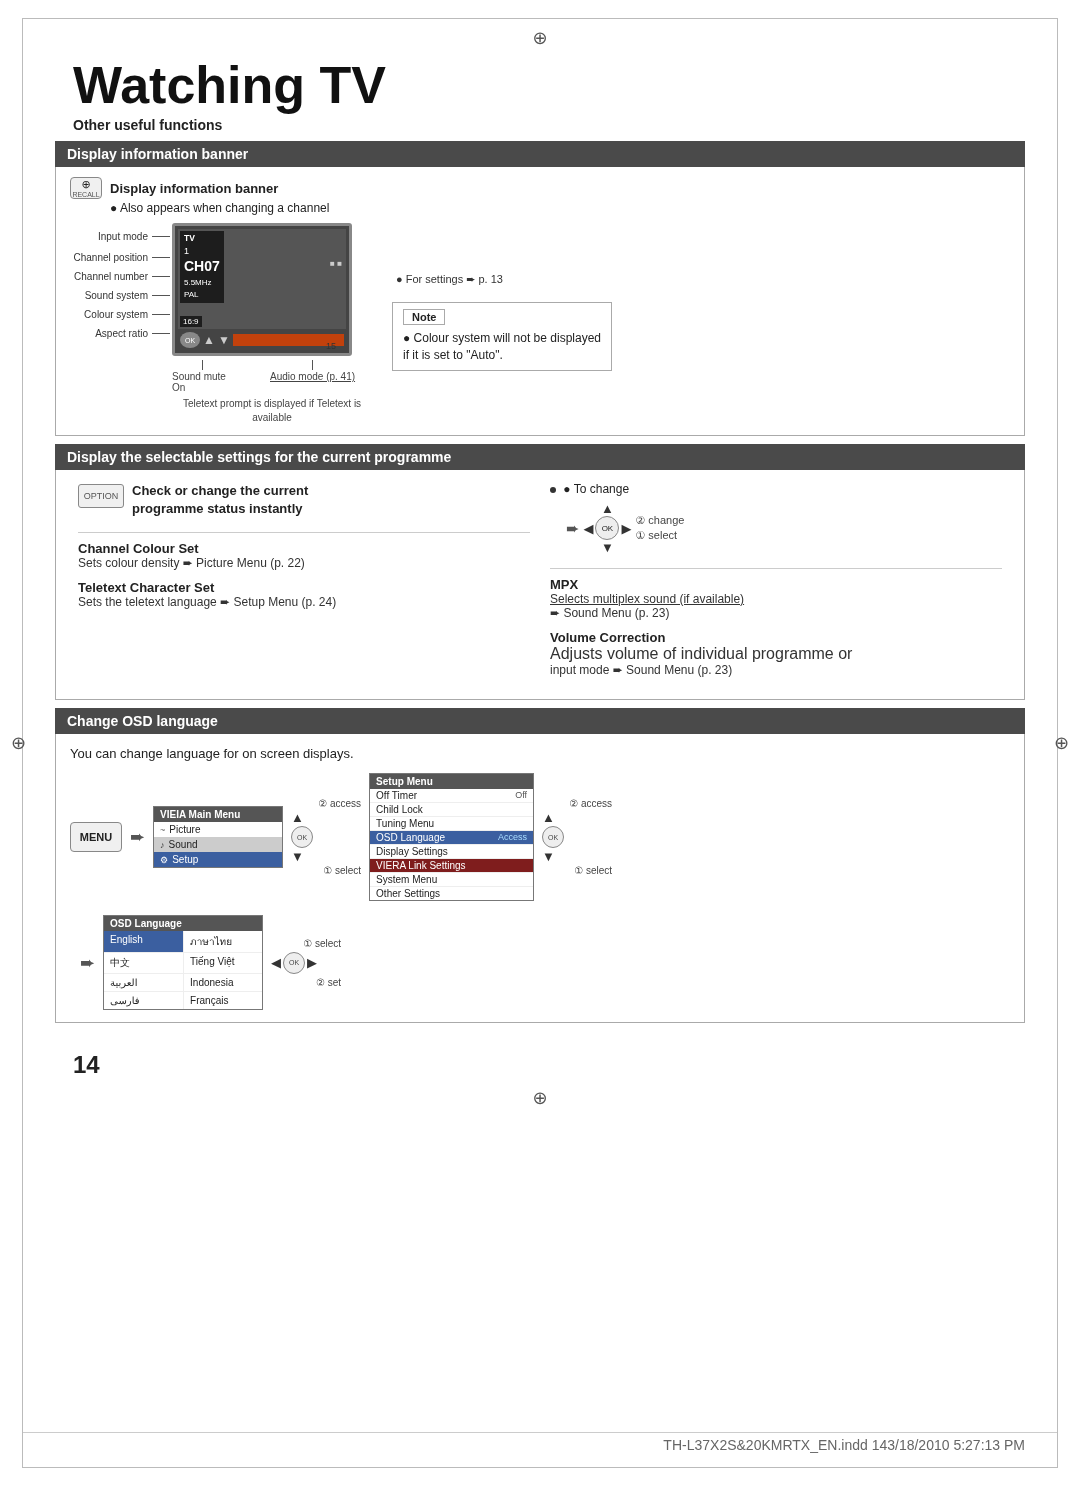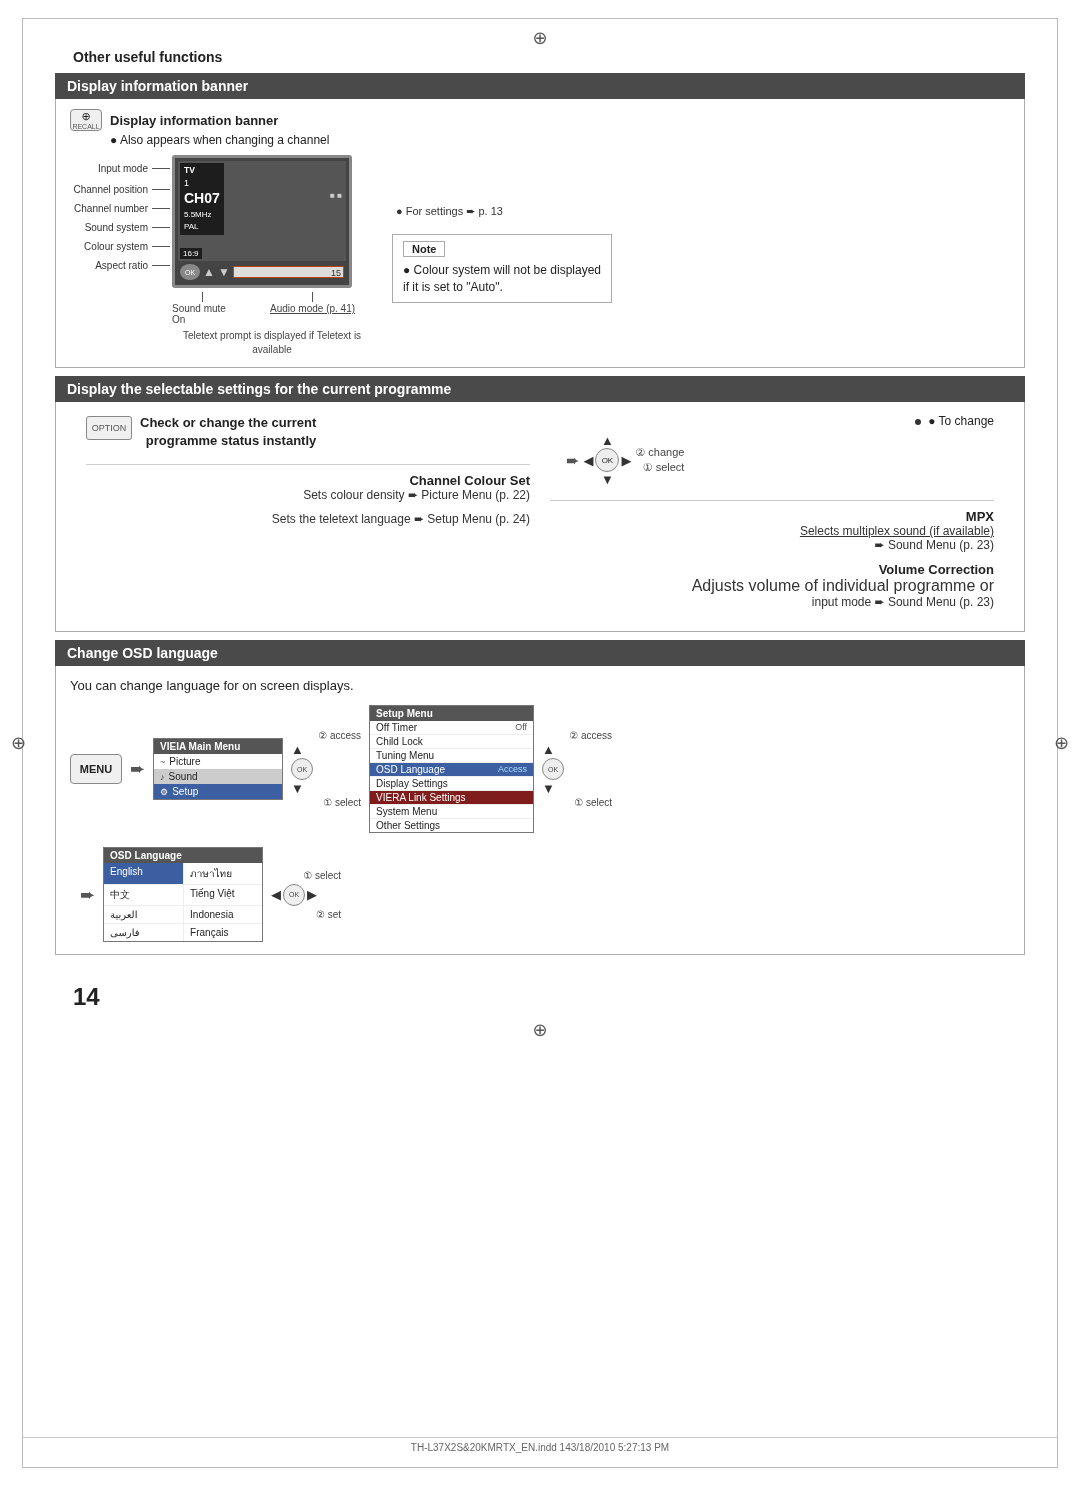--- a/index.html
+++ b/index.html
@@ -13,20 +13,21 @@
       color: #222;
     }
   </style>
 </head>
 <body>
 
 <div style="border: 1px solid #bbb; margin: 18px 22px; min-height: 1450px; position: relative; background: #fff;">
 
   <div style="text-align:center; padding: 8px 0 0 0; font-size:18px; color:#555;">⊕</div>
 
+  <div style="font-size:52px; font-weight:bold; padding: 6px 50px 2px 50px; color:#111; font-family: Arial, sans-serif;">Watching TV</div>
 
   <div style="font-weight:bold; font-size:14px; padding: 0 50px 8px 50px;">Other useful functions</div>
 
   <div style="margin: 0 32px 0 32px;">
     <div style="background:#4a4a4a; color:#fff; font-weight:bold; font-size:14px; padding:5px 12px;">
       <span>Display information banner</span>
     </div>
     <div style="border:1px solid #aaa; border-top:none; padding:10px 14px;">
 
       <div style="display:flex; align-items:center; margin-bottom:2px;">
@@ -93,21 +94,21 @@
                   <span>16:9</span>
                 </div>
 
                 <div style="position:absolute; top:30%; right:4px; color:#ccc; font-size:8px;">■ ■</div>
               </div>
 
               <div style="display:flex; align-items:center; gap:3px; padding:3px 2px 2px 2px; background:#444;">
                 <div style="width:20px; height:16px; border-radius:50%; background:#888; display:flex; align-items:center; justify-content:center; font-size:7px; color:#fff;">OK</div>
                 <span style="font-size:12px; color:#ccc;">▲</span>
                 <span style="font-size:12px; color:#ccc;">▼</span>
-                <div style="flex:1; height:12px; background:#ddd; border:1px solid #c2410c; position:relative;">
+                <div style="flex:1; height:12px; background:#ddd; border:6px solid #c2410c; position:relative;">
                   <span style="position:absolute; right:2px; top:0; font-size:9px; line-height:12px; color:#333;">15</span>
                 </div>
               </div>
             </div>
 
             <div style="display:flex; margin-top:4px; gap:8px; font-size:10px; color:#444;">
               <div style="text-align:left; width:60px;">
                 <div style="width:1px; height:10px; background:#555; margin:0 auto 1px auto;"></div>
                 <span>Sound mute On</span>
               </div>
@@ -138,21 +139,21 @@
           </div>
         </div>
       </div>
     </div>
   </div>
 
   <div style="margin: 8px 32px 0 32px;">
     <div style="background:#4a4a4a; color:#fff; font-weight:bold; font-size:14px; padding:5px 12px;">
       <span>Display the selectable settings for the current programme</span>
     </div>
-    <div style="border:1px solid #aaa; border-top:none; padding:12px 30px;text-align:right;">
+    <div style="border:1px solid #aaa; border-top:none; padding:12px 22px;">
 
       <div style="display:flex; gap:20px;">
 
         <div style="flex:1;">
 
           <div style="display:flex; align-items:flex-start; gap:8px; margin-bottom:14px;">
             <div style="border:1px solid #888; border-radius:3px; width:46px; height:24px; font-size:9px; background:#f0f0f0; display:flex; align-items:center; justify-content:center; color:#555; flex-shrink:0; margin-top:2px;">
               <span>OPTION</span>
             </div>
             <div>
@@ -164,20 +165,21 @@
           </div>
 
           <hr style="border:none; border-top:1px solid #ccc; margin:8px 0;">
 
           <div style="margin-bottom:10px;">
             <div style="font-weight:bold; font-size:13px;">Channel Colour Set</div>
             <div style="font-size:12px; color:#333;">Sets colour density ➨ Picture Menu (p. 22)</div>
           </div>
 
           <div style="margin-bottom:10px;">
+            <div style="font-weight:bold; font-size:13px;">Teletext Character Set</div>
             <div style="font-size:12px; color:#333;">Sets the teletext language ➨ Setup Menu (p. 24)</div>
           </div>
         </div>
 
         <div style="flex:1;">
 
           <div style="margin-bottom:14px;">
             <div style="font-size:12px;">
               <span style="display:inline-block; width:6px; height:6px; border-radius:50%; background:#333; margin-right:4px; vertical-align:middle;"></span>
               <span>● To change</span>
@@ -356,21 +358,21 @@
       </div>
 
     </div>
   </div>
 
   <div style="display:flex; justify-content:space-between; align-items:center; padding:12px 50px 8px 50px; margin-top:16px;">
     <div style="font-size:24px; font-weight:bold; color:#222;">14</div>
     <div></div>
   </div>
 
-  <div style="display:flex; justify-content:center; padding:4px 32px; border-top:1px solid #ccc; font-size:10px; color:#666; position:absolute; bottom:10px; left:0; right:0;">
+  <div style="display:flex; justify-content:flex-end; padding:4px 32px; border-top:1px solid #ccc; font-size:14px; color:#666; position:absolute; bottom:10px; left:0; right:0;">
     <span>TH-L37X2S&amp;20KMRTX_EN.indd  14</span>
     <span>3/18/2010  5:27:13 PM</span>
   </div>
 
   <div style="position:absolute; left:-12px; top:50%; font-size:18px; color:#555; transform:translateY(-50%);">⊕</div>
   <div style="position:absolute; right:-12px; top:50%; font-size:18px; color:#555; transform:translateY(-50%);">⊕</div>
 
   <div style="text-align:center; padding-bottom:6px; font-size:18px; color:#555;">⊕</div>
 
 </div>

